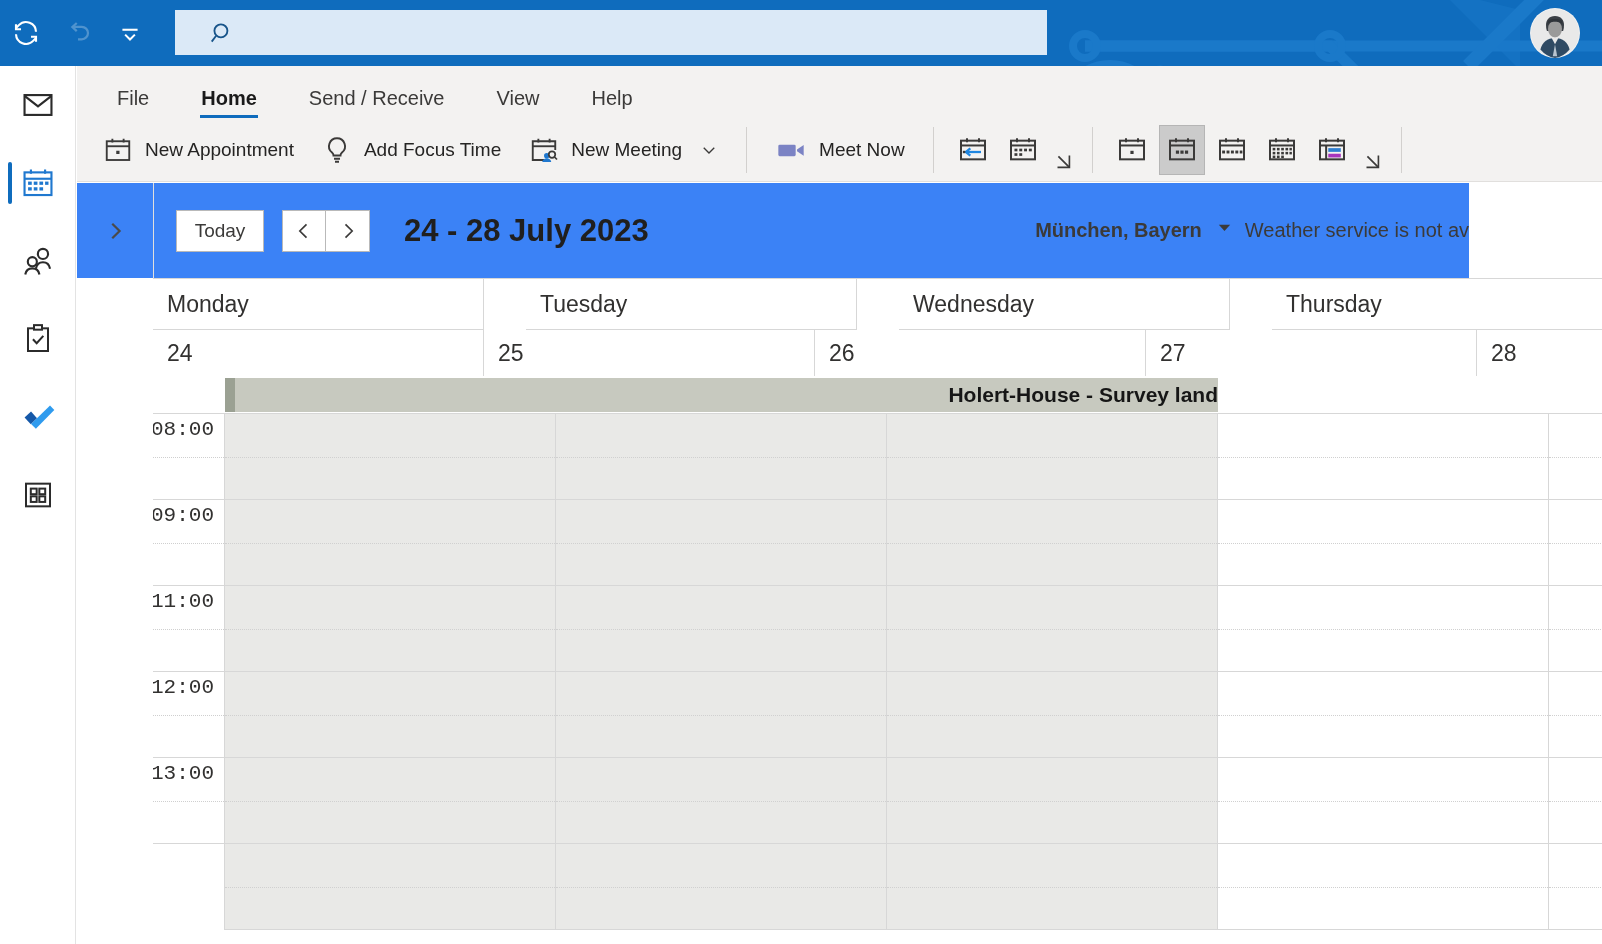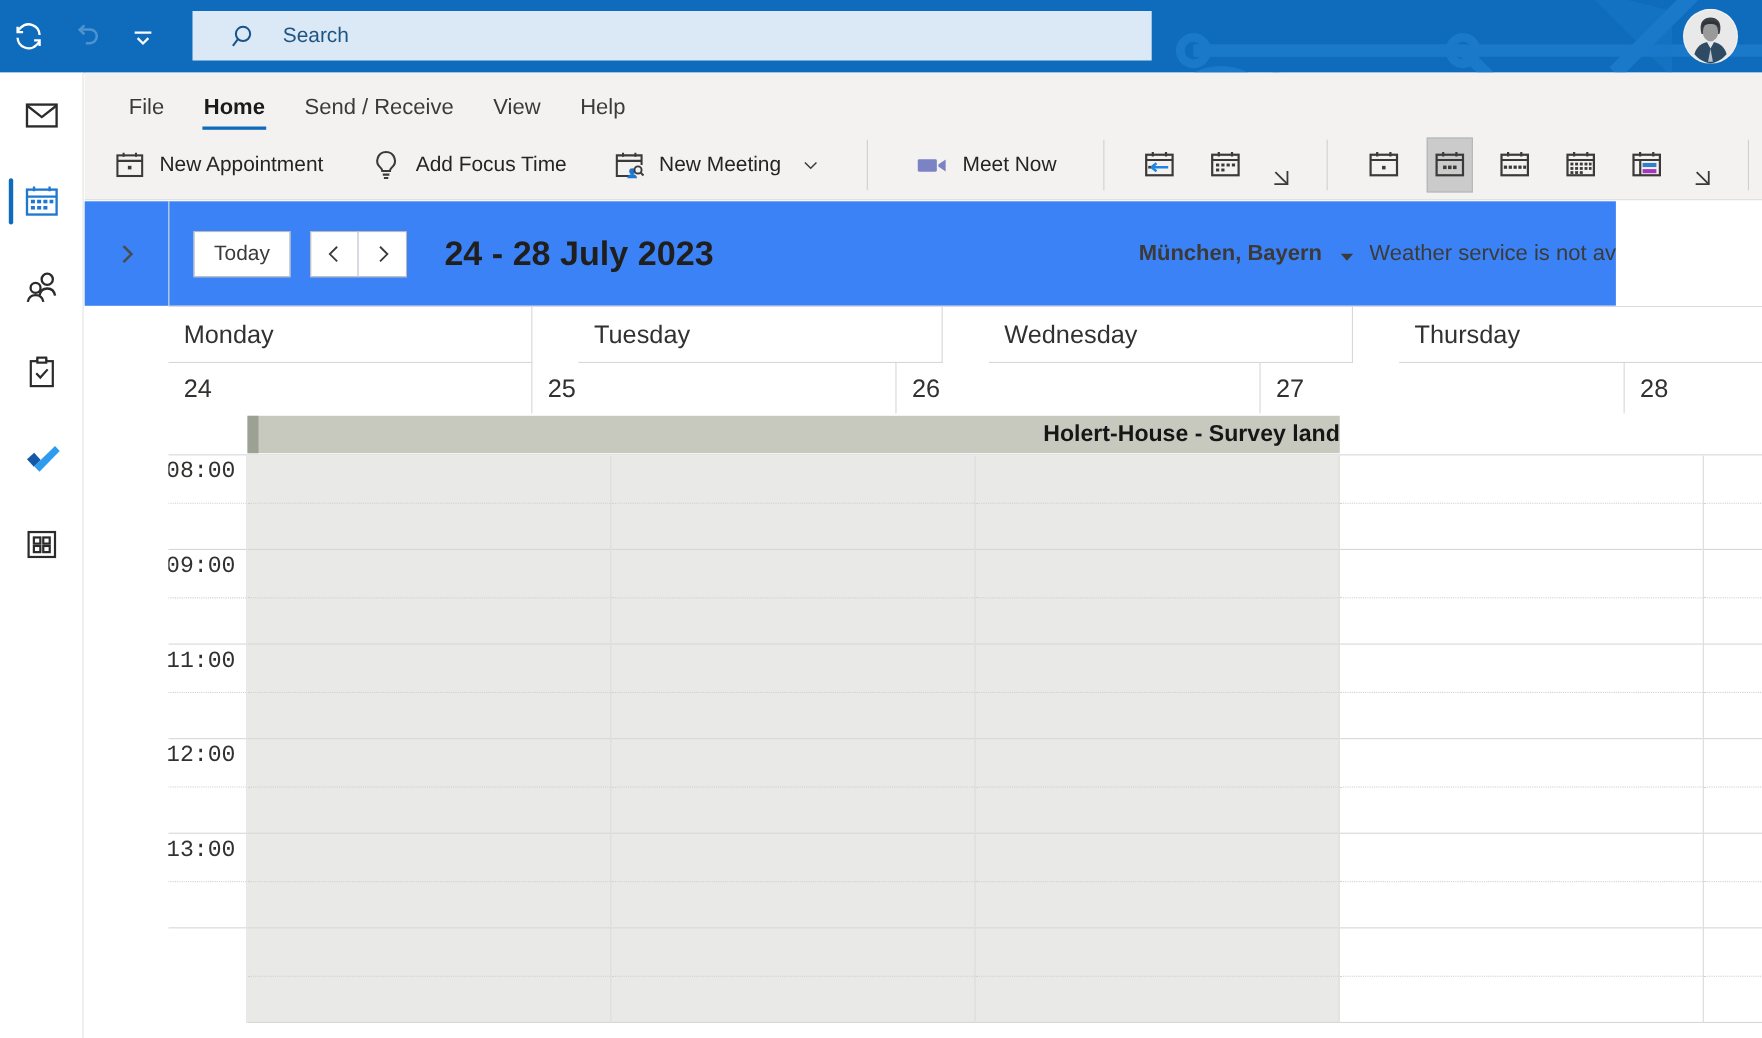--- a/index.html
+++ b/index.html
@@ -70,38 +70,38 @@
 
   
   .ribbon {
     position: absolute; top: 66px; left: 77px;
     width: 1525px; height: 116px;
     background: #f3f2f1;
     border-bottom: 1px solid #e1dfdd;
   }
   .ribbon-tabs {
     height: 52px; display: flex; align-items: flex-end;
-    padding-left: 22px; gap: 0px;
+    padding-left: 22px; gap: 16px;
   }
   .rtab {
     position: relative;
     font-size: 20px; color: #3b3a39;
     padding: 0 18px 10px 18px;
     cursor: pointer;
     line-height: 1;
   }
   .rtab.active { font-weight: bold; color: #1a1a1a; }
   .rtab.active::after {
     content: ""; position: absolute; left: 17px; right: 17px; bottom: 0;
     height: 3px; background: #0f6cbd;
   }
 
   .ribbon-body {
     height: 63px; display: flex; align-items: center;
-    padding-left: 14px; gap: 18px;
+    padding-left: 14px; gap: 4px;
   }
   .rbtn {
     display: flex; align-items: center; gap: 12px;
     height: 52px; padding: 0 12px;
     font-size: 19px; color: #252423;
     cursor: pointer; white-space: nowrap;
   }
   .rbtn .chev { margin-left: 6px; }
   .rsep { width: 1px; height: 46px; background: #d2d0ce; margin: 0 12px; }
   .ricon {
@@ -140,21 +140,21 @@
     cursor: pointer;
     display: flex; align-items: center; justify-content: center;
   }
   .nav-btn.first { margin-left: 18px; border-left: 1px solid #b9b9b9; }
   .range-title {
     margin-left: 34px;
     font-size: 31px; font-weight: bold; color: #201f1e;
     white-space: nowrap;
   }
   .weather {
-    margin-left: auto; display: flex; align-items: flex-end;
+    margin-left: auto; display: flex; align-items: flex-start;
     padding-right: 0px;
   }
   .loc {
     font-size: 20px; font-weight: bold; color: #3b3a39;
     cursor: pointer; white-space: nowrap;
   }
   .loc-chev { margin: 0 12px 0 14px; cursor: pointer; }
   .weather-msg {
     font-size: 20px; color: #3b3a39; white-space: nowrap;
     overflow: hidden;
@@ -269,21 +269,20 @@
           <path d="M7.5 13.5L12 18l4.5-4.5"></path>
       </svg>
     </div>
   </div>
 
   <div class="searchbox">
     <svg class="mag" width="26" height="26" viewBox="0 0 24 24" fill="none" stroke="#17548a" stroke-width="1.7">
       <circle cx="11" cy="10" r="6"></circle>
         <path d="M6.6 14.6L2.5 20"></path>
     </svg>
-    <input class="search-input" type="text" placeholder="Search" style="">
   </div>
 
   <div class="avatar-wrap">
     <svg width="50" height="50" viewBox="0 0 50 50">
       <circle cx="25" cy="25" r="25" fill="#f2f2f2"></circle>
       <circle cx="25" cy="25" r="24" fill="#e9e9e9"></circle>
       <path d="M25 8c-6 0-9 4-9 9 0 4 1 6 1 6h16s1-2 1-6c0-5-3-9-9-9z" fill="#3a3f45"></path>
       <ellipse cx="25" cy="21" rx="7" ry="8.4" fill="#9a9a9a"></ellipse>
       <path d="M18 13c2-2.6 12-2.6 14 0 .5 1.2.3 3.4.3 3.4-1.3-1.4-3-2.6-7.3-2.6s-6 1.2-7.3 2.6c0 0-.2-2.2.3-3.4z" fill="#2f343a"></path>
       <path d="M25 30c-7.5 0-13 4.5-14.6 11.4A25 25 0 0 0 25 50a25 25 0 0 0 14.6-8.6C38 34.5 32.5 30 25 30z" fill="#2f4a63"></path>

